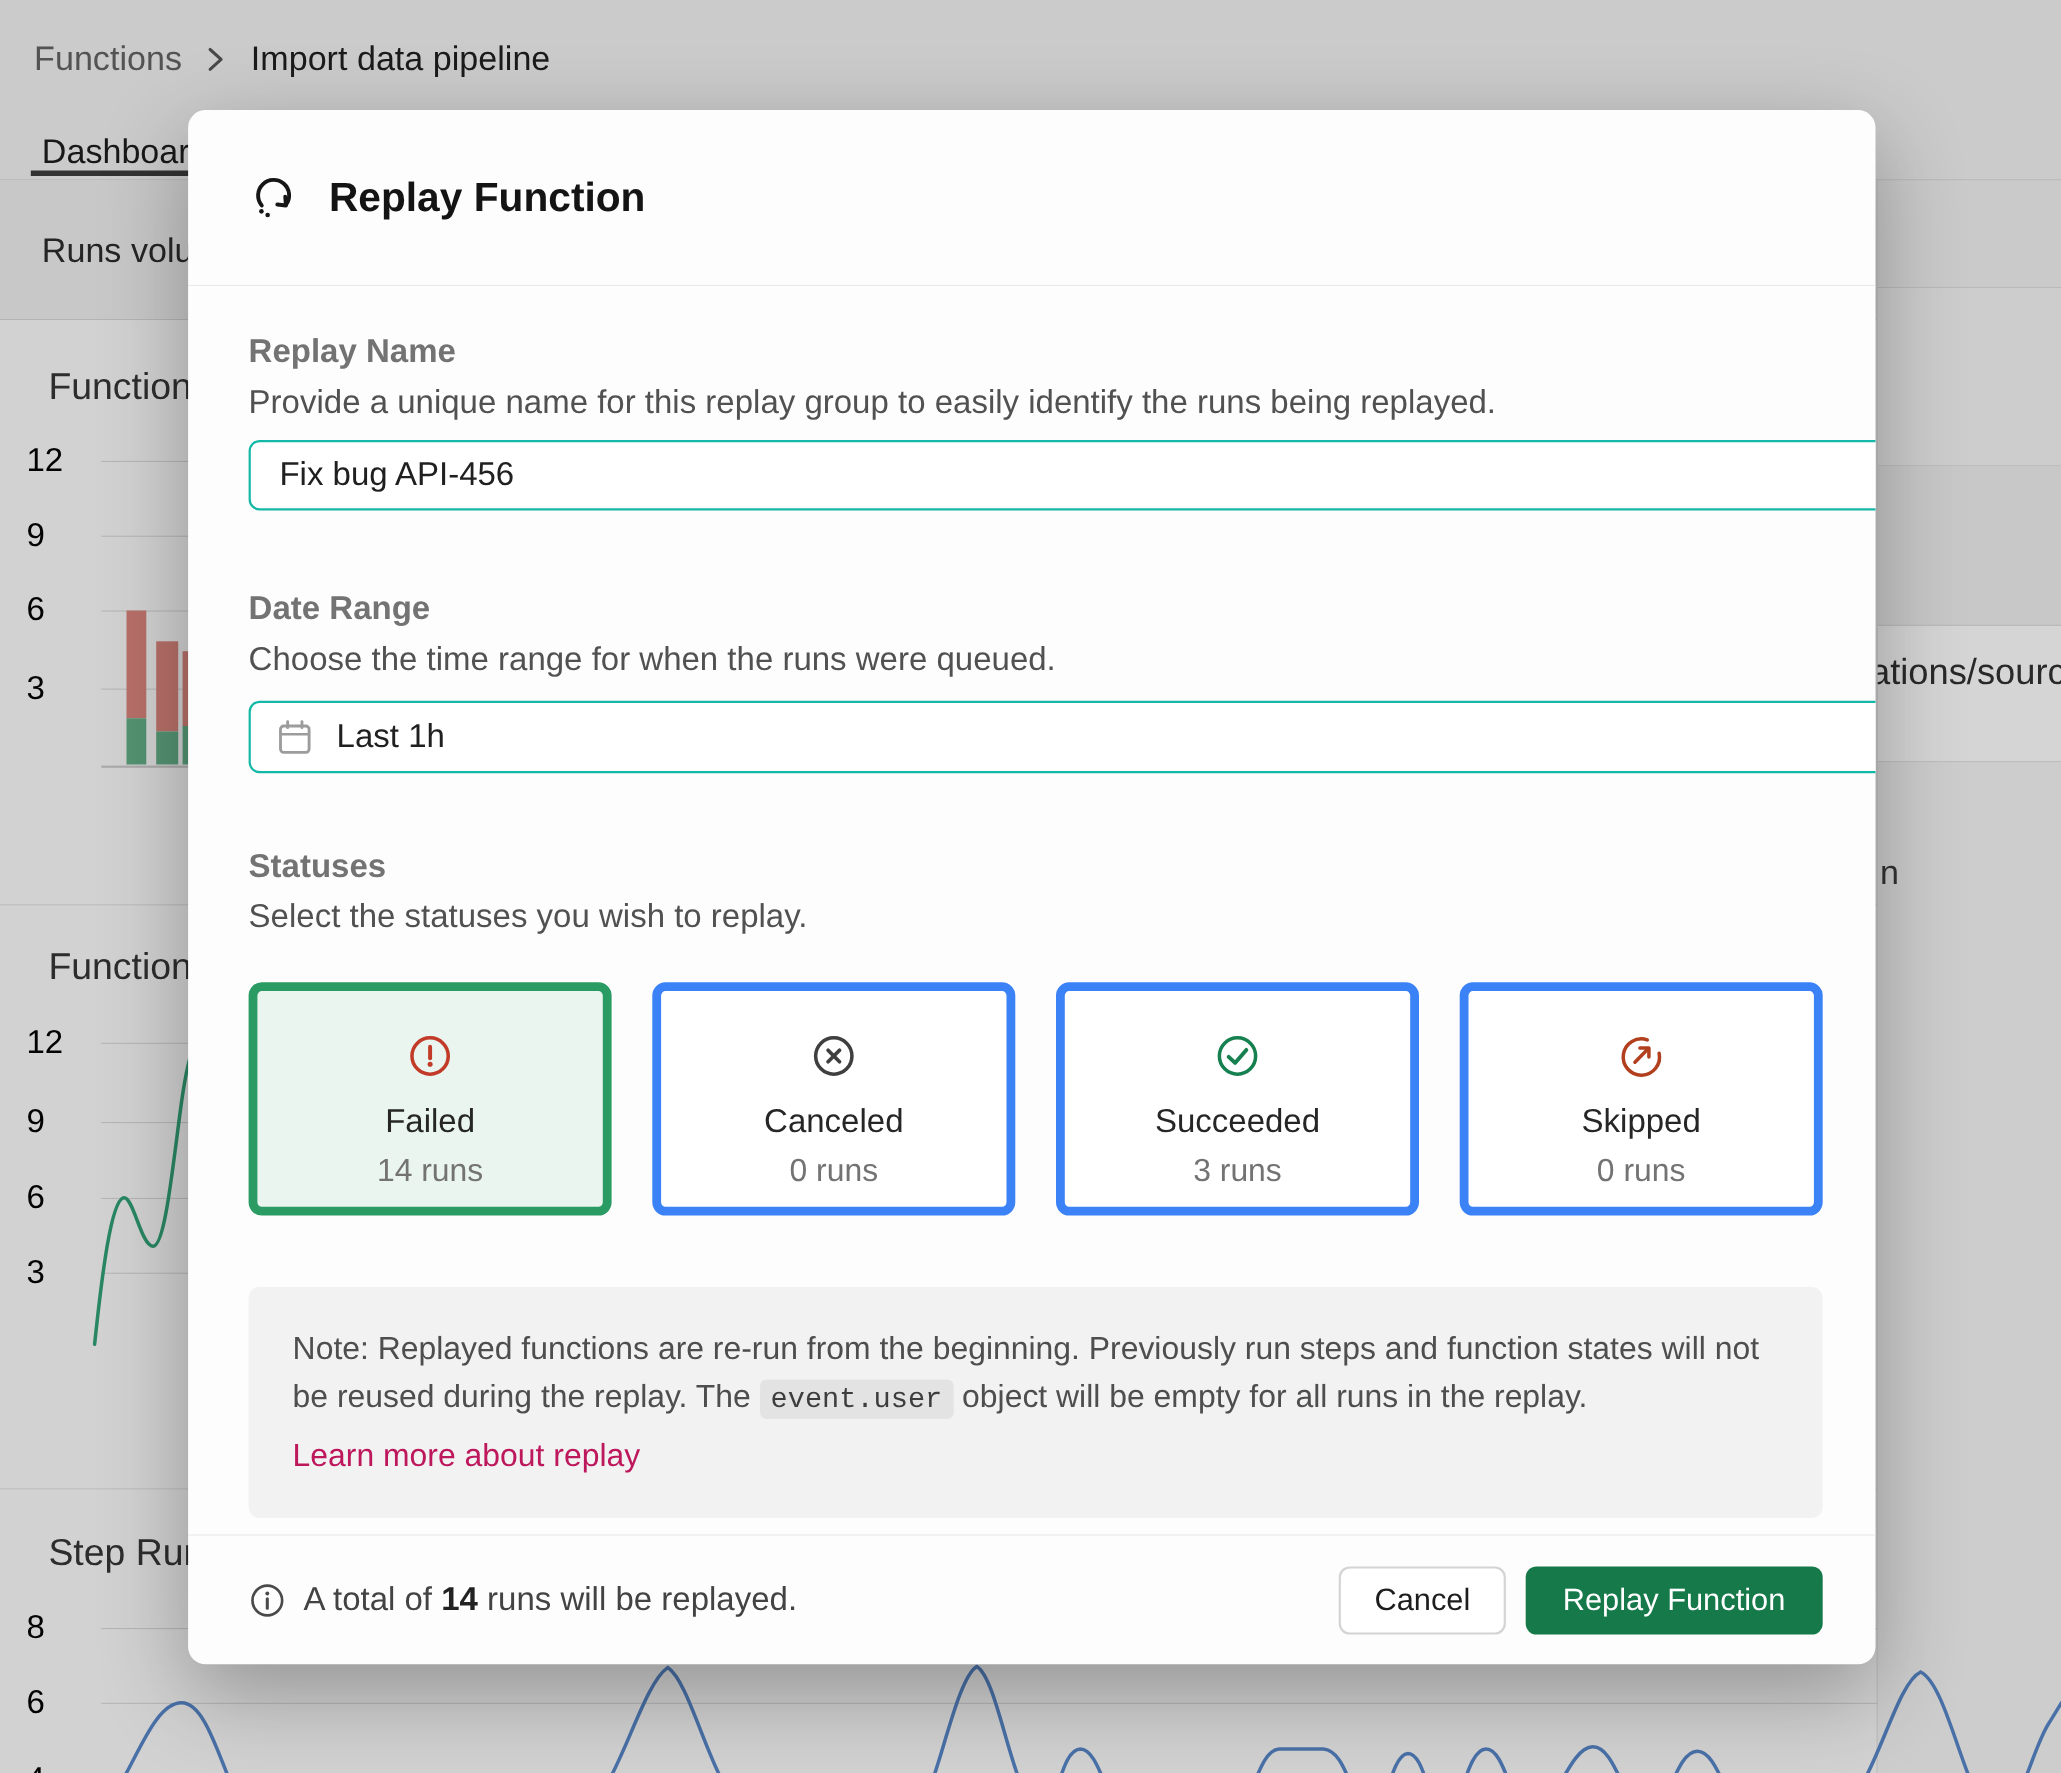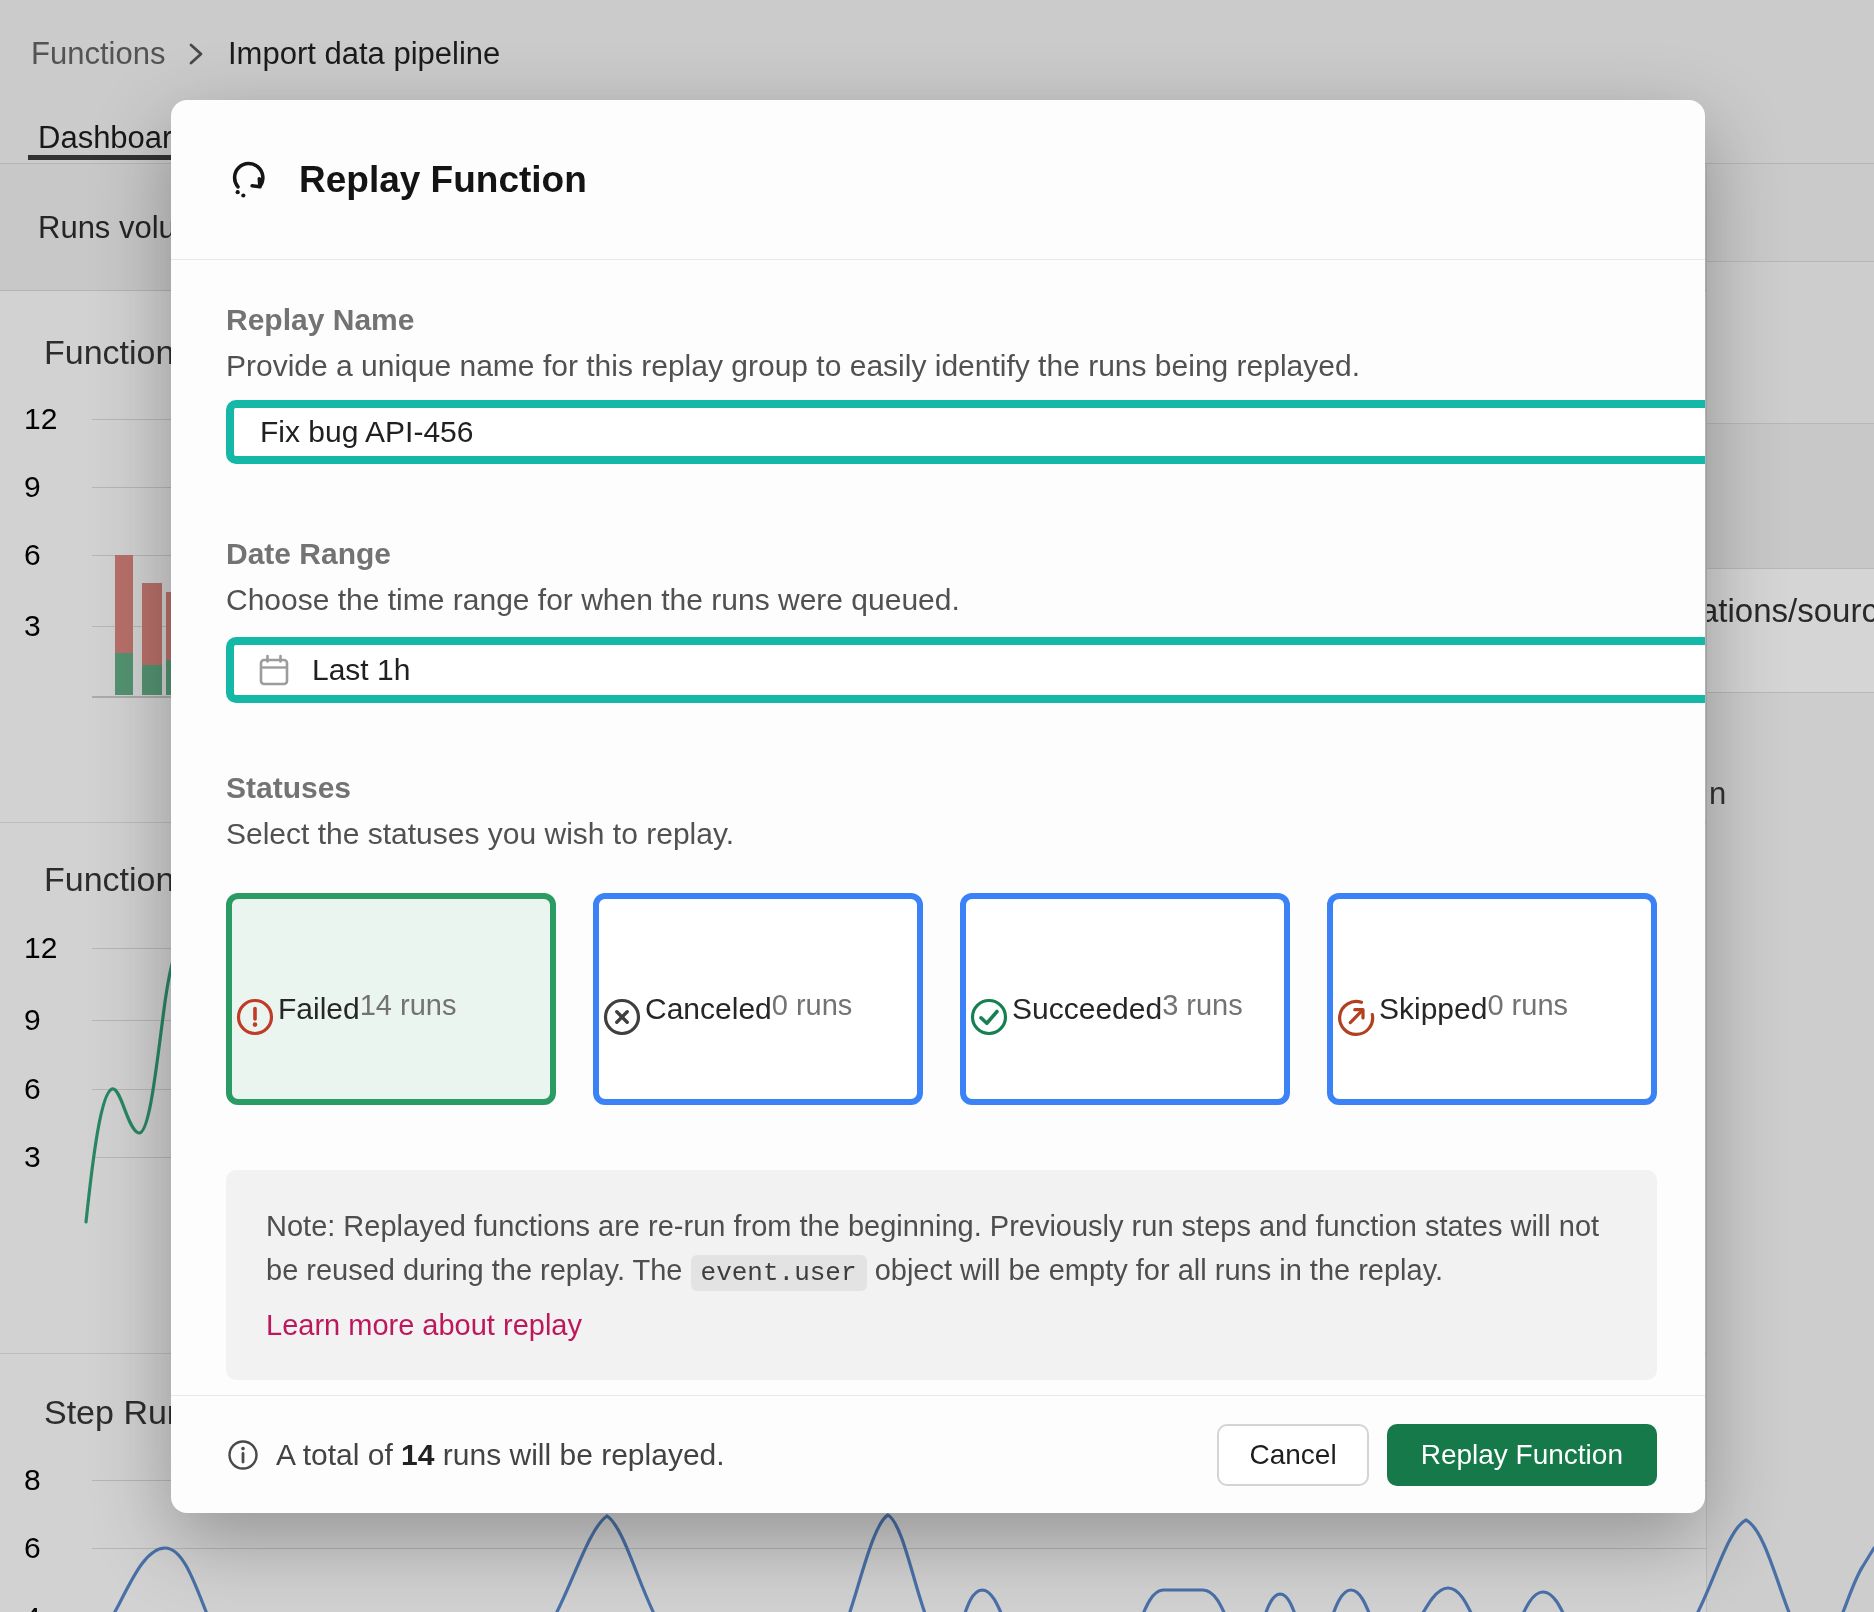--- a/index.html
+++ b/index.html
@@ -33,26 +33,26 @@
   .overlay{position:absolute;inset:0;background:rgba(10,10,10,0.155);z-index:5;}
   
   .modal{position:absolute;left:171px;top:100px;width:1534px;height:1413px;background:#fdfdfd;
     border-radius:16px;box-shadow:0 26px 80px rgba(0,0,0,.30);z-index:20;overflow:hidden;}
   .m-header{position:absolute;left:0;top:0;right:0;height:160px;border-bottom:1px solid #e9e9e9;
     display:flex;align-items:center;padding-left:56px;gap:26px;box-sizing:border-box;}
   .m-title{font-size:37px;font-weight:600;color:#141414;}
   .f-label{position:absolute;left:55px;font-size:30px;font-weight:700;color:#737373;}
   .f-desc{position:absolute;left:55px;font-size:30px;color:#515151;}
   .f-input{position:absolute;left:55px;width:1566px;height:64px;box-sizing:border-box;
-    border:8px solid #14b8a6;border-radius:10px;background:#fff;font-size:30px;color:#202020;
+    border:2px solid #14b8a6;border-radius:10px;background:#fff;font-size:30px;color:#202020;
     padding:0 0 0 26px;font-family:"Liberation Sans",sans-serif;display:flex;align-items:center;gap:20px;}
   input.f-input{display:block;padding-top:0;padding-bottom:0;}
   .cards{position:absolute;left:55px;top:793px;width:1431px;display:flex;gap:37px;}
-  .card{width:330px;height:212px;box-sizing:border-box;border:6px solid #3b82f6;border-radius:12px;background:#fff;
-    display:flex;align-items:center;cursor:pointer;text-align:right;}
+  .card{width:330px;height:212px;box-sizing:border-box;border:8px solid #3b82f6;border-radius:12px;background:#fff;
+    display:flex;flex-direction:column;align-items:center;cursor:pointer;text-align:right;}
   .card.selected{border-color:#2a9b62;background:#eaf5ef;}
   .card .cicon{margin-top:36px;height:46px;}
   .card .cname{margin-top:20px;font-size:30px;font-weight:500;color:#262626;}
   .card .cruns{margin-top:12px;font-size:29px;color:#737373;}
   .note{position:absolute;left:55px;top:1070px;width:1431px;height:210px;box-sizing:border-box;
     background:#f2f2f2;border-radius:10px;padding:34px 40px;font-size:29px;color:#4e4e4e;line-height:44px;}
   .note code{font-family:"Liberation Mono","DejaVu Sans Mono",monospace;font-size:26px;background:#e3e3e3;
     border-radius:6px;padding:3px 10px;color:#3d3d3d;}
   .note-link{display:inline-block;margin-top:8px;color:#be185d;font-size:29px;cursor:pointer;}
   .m-footer{position:absolute;left:0;right:0;top:1295px;height:118px;border-top:1px solid #e9e9e9;

